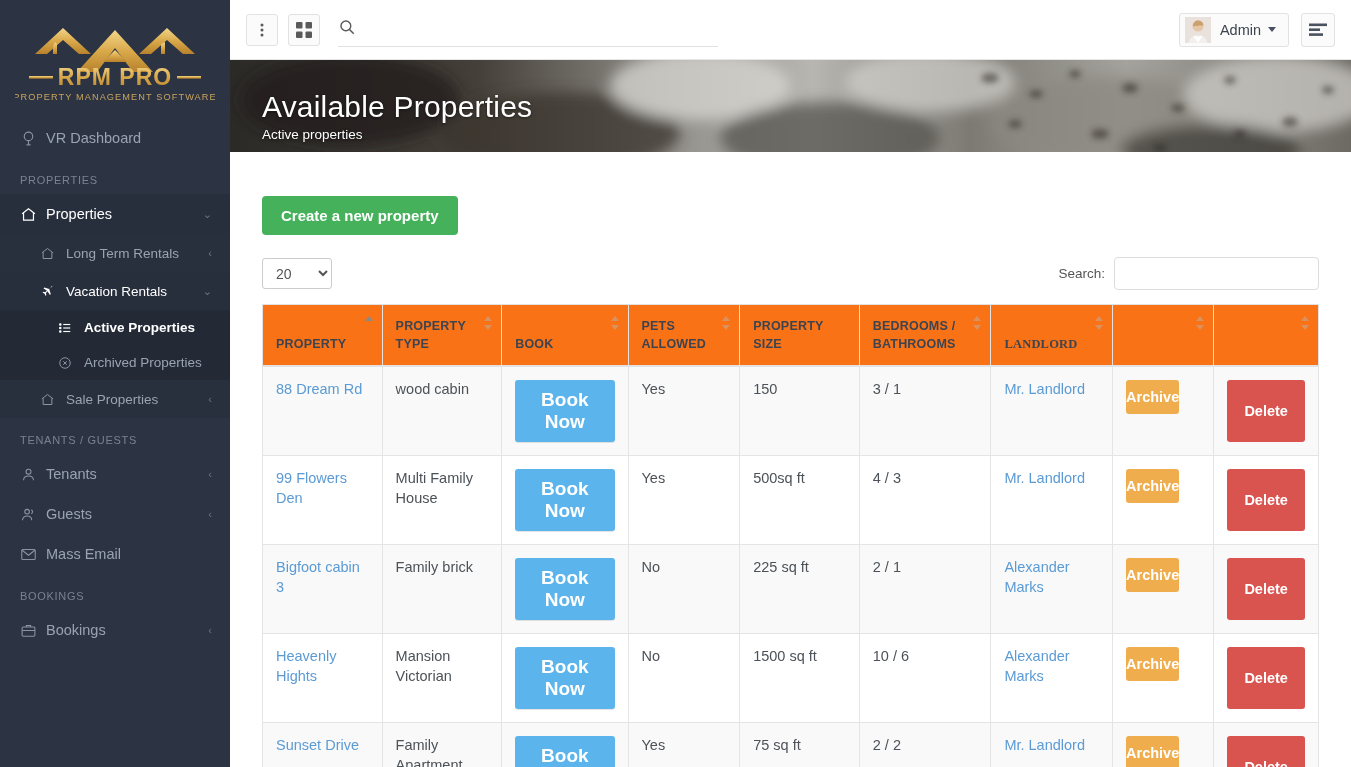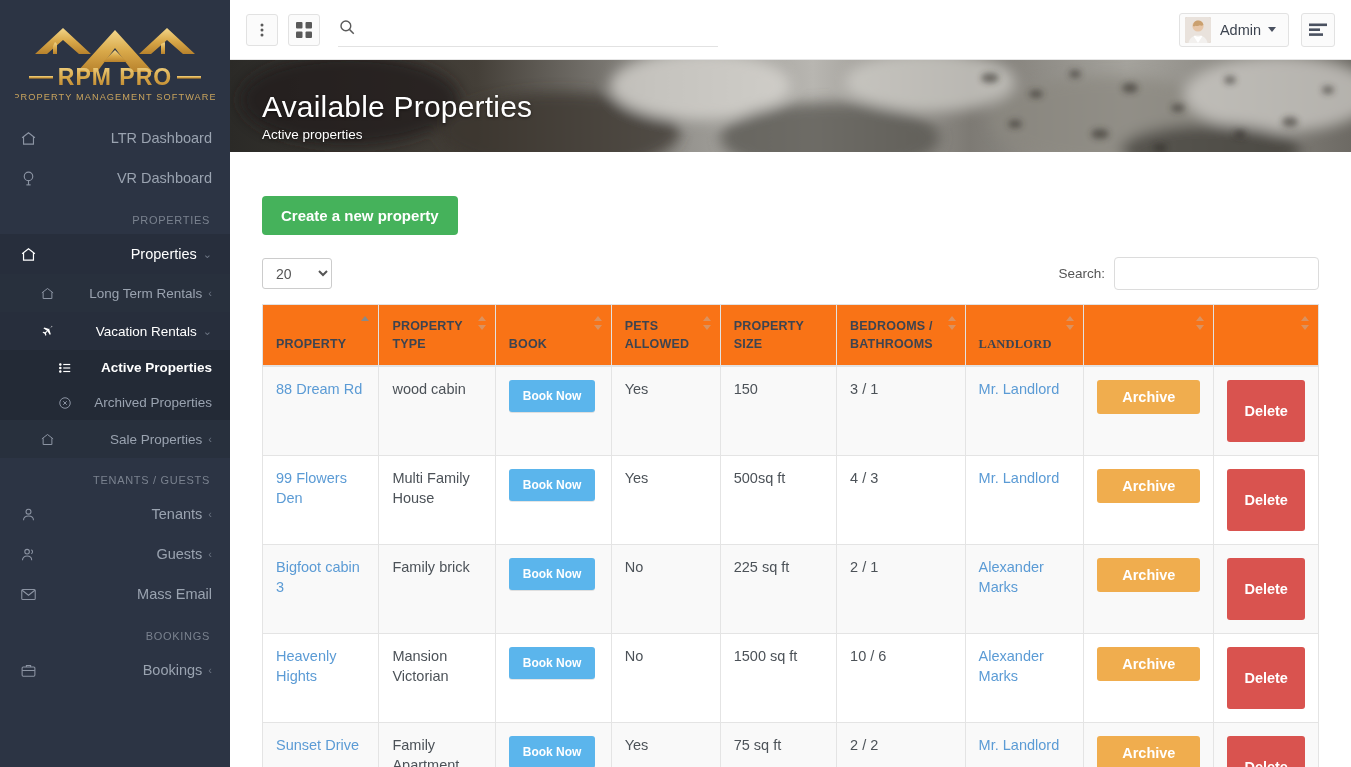--- a/index.html
+++ b/index.html
@@ -12,21 +12,20 @@
   }
   .app { display: flex; width: 1351px; height: 767px; }
 
   
   .sidebar {
     width: 230px; min-width: 230px; height: 767px;
     background: #2c3444;
     color: #9aa3b0;
     overflow: hidden;
     position: relative;
-    text-align: right;
   }
   .logo-wrap {
     height: 118px;
     background: #2c3444;
     display: flex; align-items: center; justify-content: center;
     padding-top: 6px;
   }
   .logo { width: 200px; height: 100px; display: block; }
 
   .nav-item {
@@ -247,29 +246,29 @@
   }
   table.dt tbody tr:nth-child(odd) td { background: #f9f9f9; }
   table.dt tbody tr:nth-child(even) td { background: #ffffff; }
   td a.link { color: #5b9bd5; text-decoration: none; cursor: pointer; }
   td.tight { padding: 9px 10px; }
 
   .btn-book {
     background: #5bb5ec; color: #fff;
     border: 0; border-radius: 3px;
     padding: 9px 14px;
-    font-size: 12px; font-weight: bold;
+    font-size: 19px; font-weight: bold;
     cursor: pointer;
     font-family: "Liberation Sans", sans-serif;
     box-shadow: 0 1px 0 rgba(0,0,0,.10);
   }
   .btn-archive {
     background: #f0ad4e; color: #fff;
     border: 0; border-radius: 3px;
-    padding: 9px 25px;
+    padding: 9px 0;
     font-size: 14.5px; font-weight: bold;
     cursor: pointer;
     font-family: "Liberation Sans", sans-serif;
   }
   .btn-delete {
     background: #d9534f; color: #fff;
     border: 0; border-radius: 3px;
     padding: 23px 17px;
     font-size: 14.5px; font-weight: bold;
     cursor: pointer;
@@ -310,29 +309,20 @@
           <polygon points="146,32 150,30 150,42 146,42"></polygon>
           <rect x="14" y="64" width="24" height="2.6"></rect>
           <rect x="162" y="64" width="24" height="2.6"></rect>
         </g>
         <text x="100" y="73" fill="url(#gold)" font-family="'Liberation Sans', sans-serif" font-size="23" font-weight="bold" text-anchor="middle" letter-spacing="1">RPM PRO</text>
         <text x="100" y="88" fill="#c9a45d" font-family="'Liberation Sans', sans-serif" font-size="9.2" text-anchor="middle" letter-spacing="1.1">PROPERTY MANAGEMENT SOFTWARE</text>
       </svg>
     </div>
 
 
-    <div class="nav-item">
-      <span class="ico">
-        <svg width="17" height="17" viewBox="0 0 24 24" fill="none" stroke="currentColor" stroke-width="1.6">
-          <path d="M3 11l9-7 9 7"></path>
-            <path d="M5 10v10h14V10"></path>
-        </svg>
-      </span>
-      <span class="lbl">LTR Dashboard</span>
-    </div>
 
     <div class="nav-item">
       <span class="ico">
         <svg width="17" height="17" viewBox="0 0 24 24" fill="none" stroke="currentColor" stroke-width="1.6">
           <circle cx="12" cy="9" r="6"></circle>
             <line x1="12" y1="15" x2="12" y2="21"></line>
             <line x1="9" y1="21" x2="15" y2="21"></line>
         </svg>
       </span>
       <span class="lbl">VR Dashboard</span>

